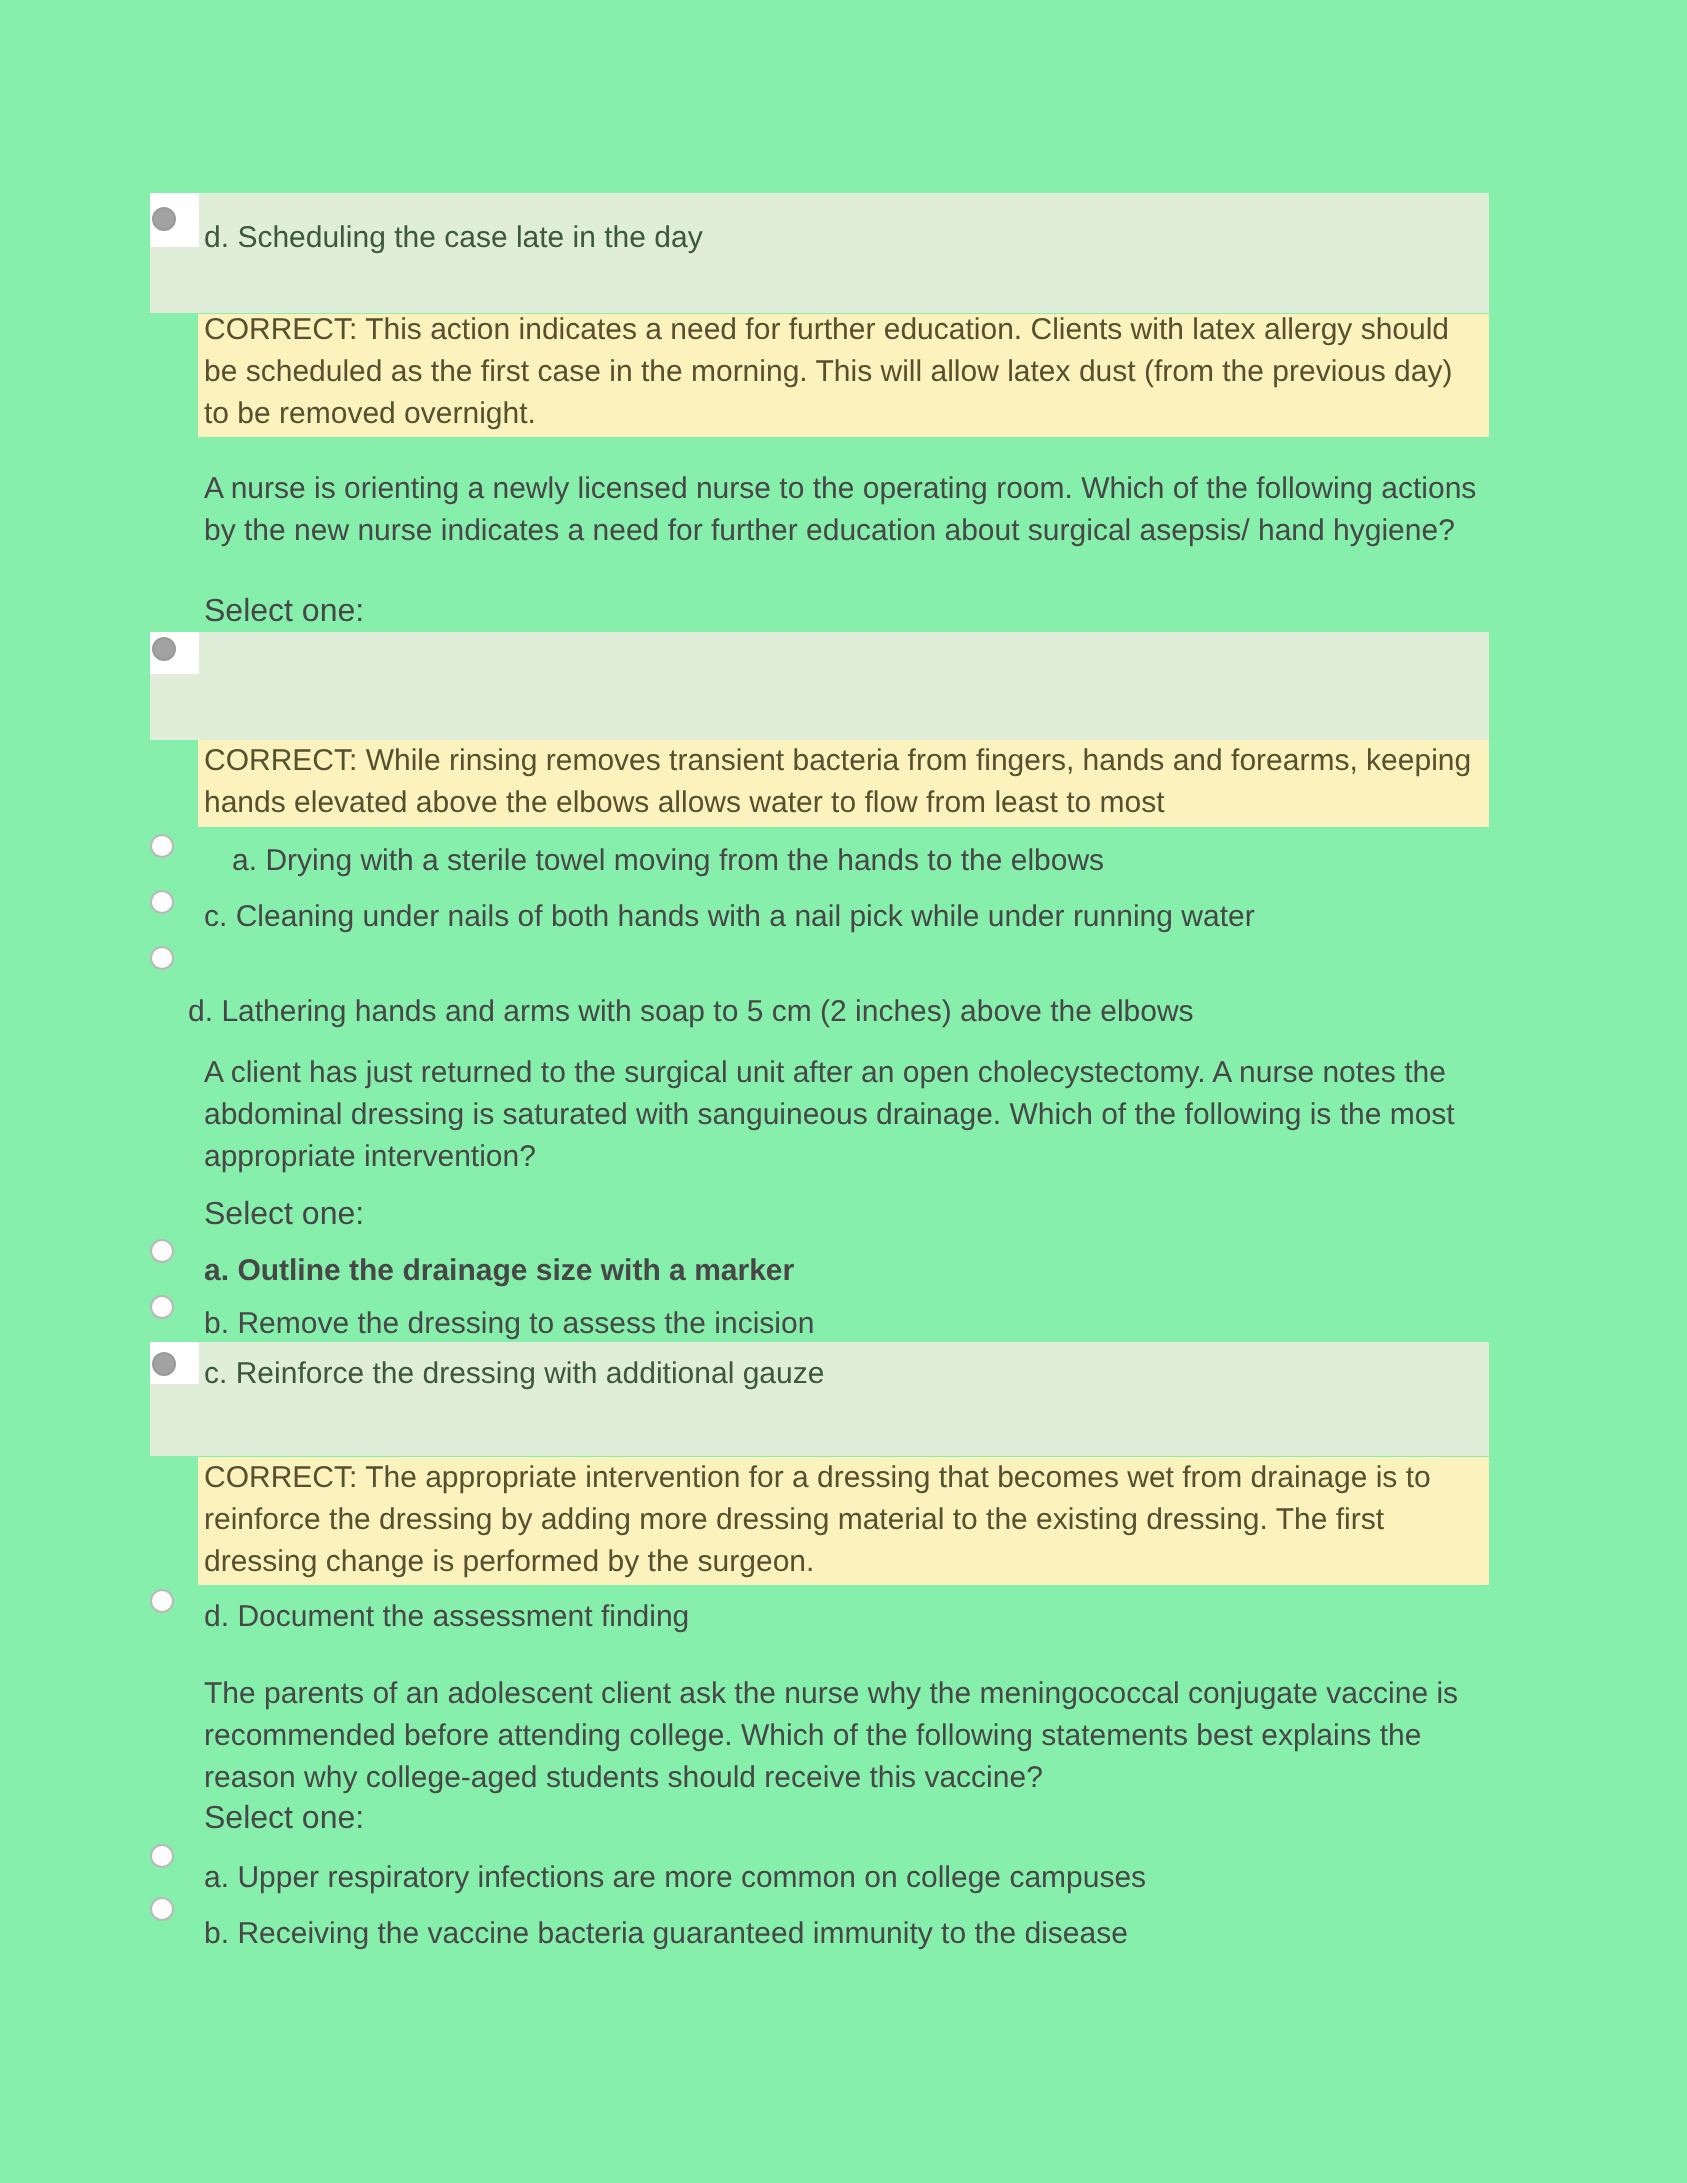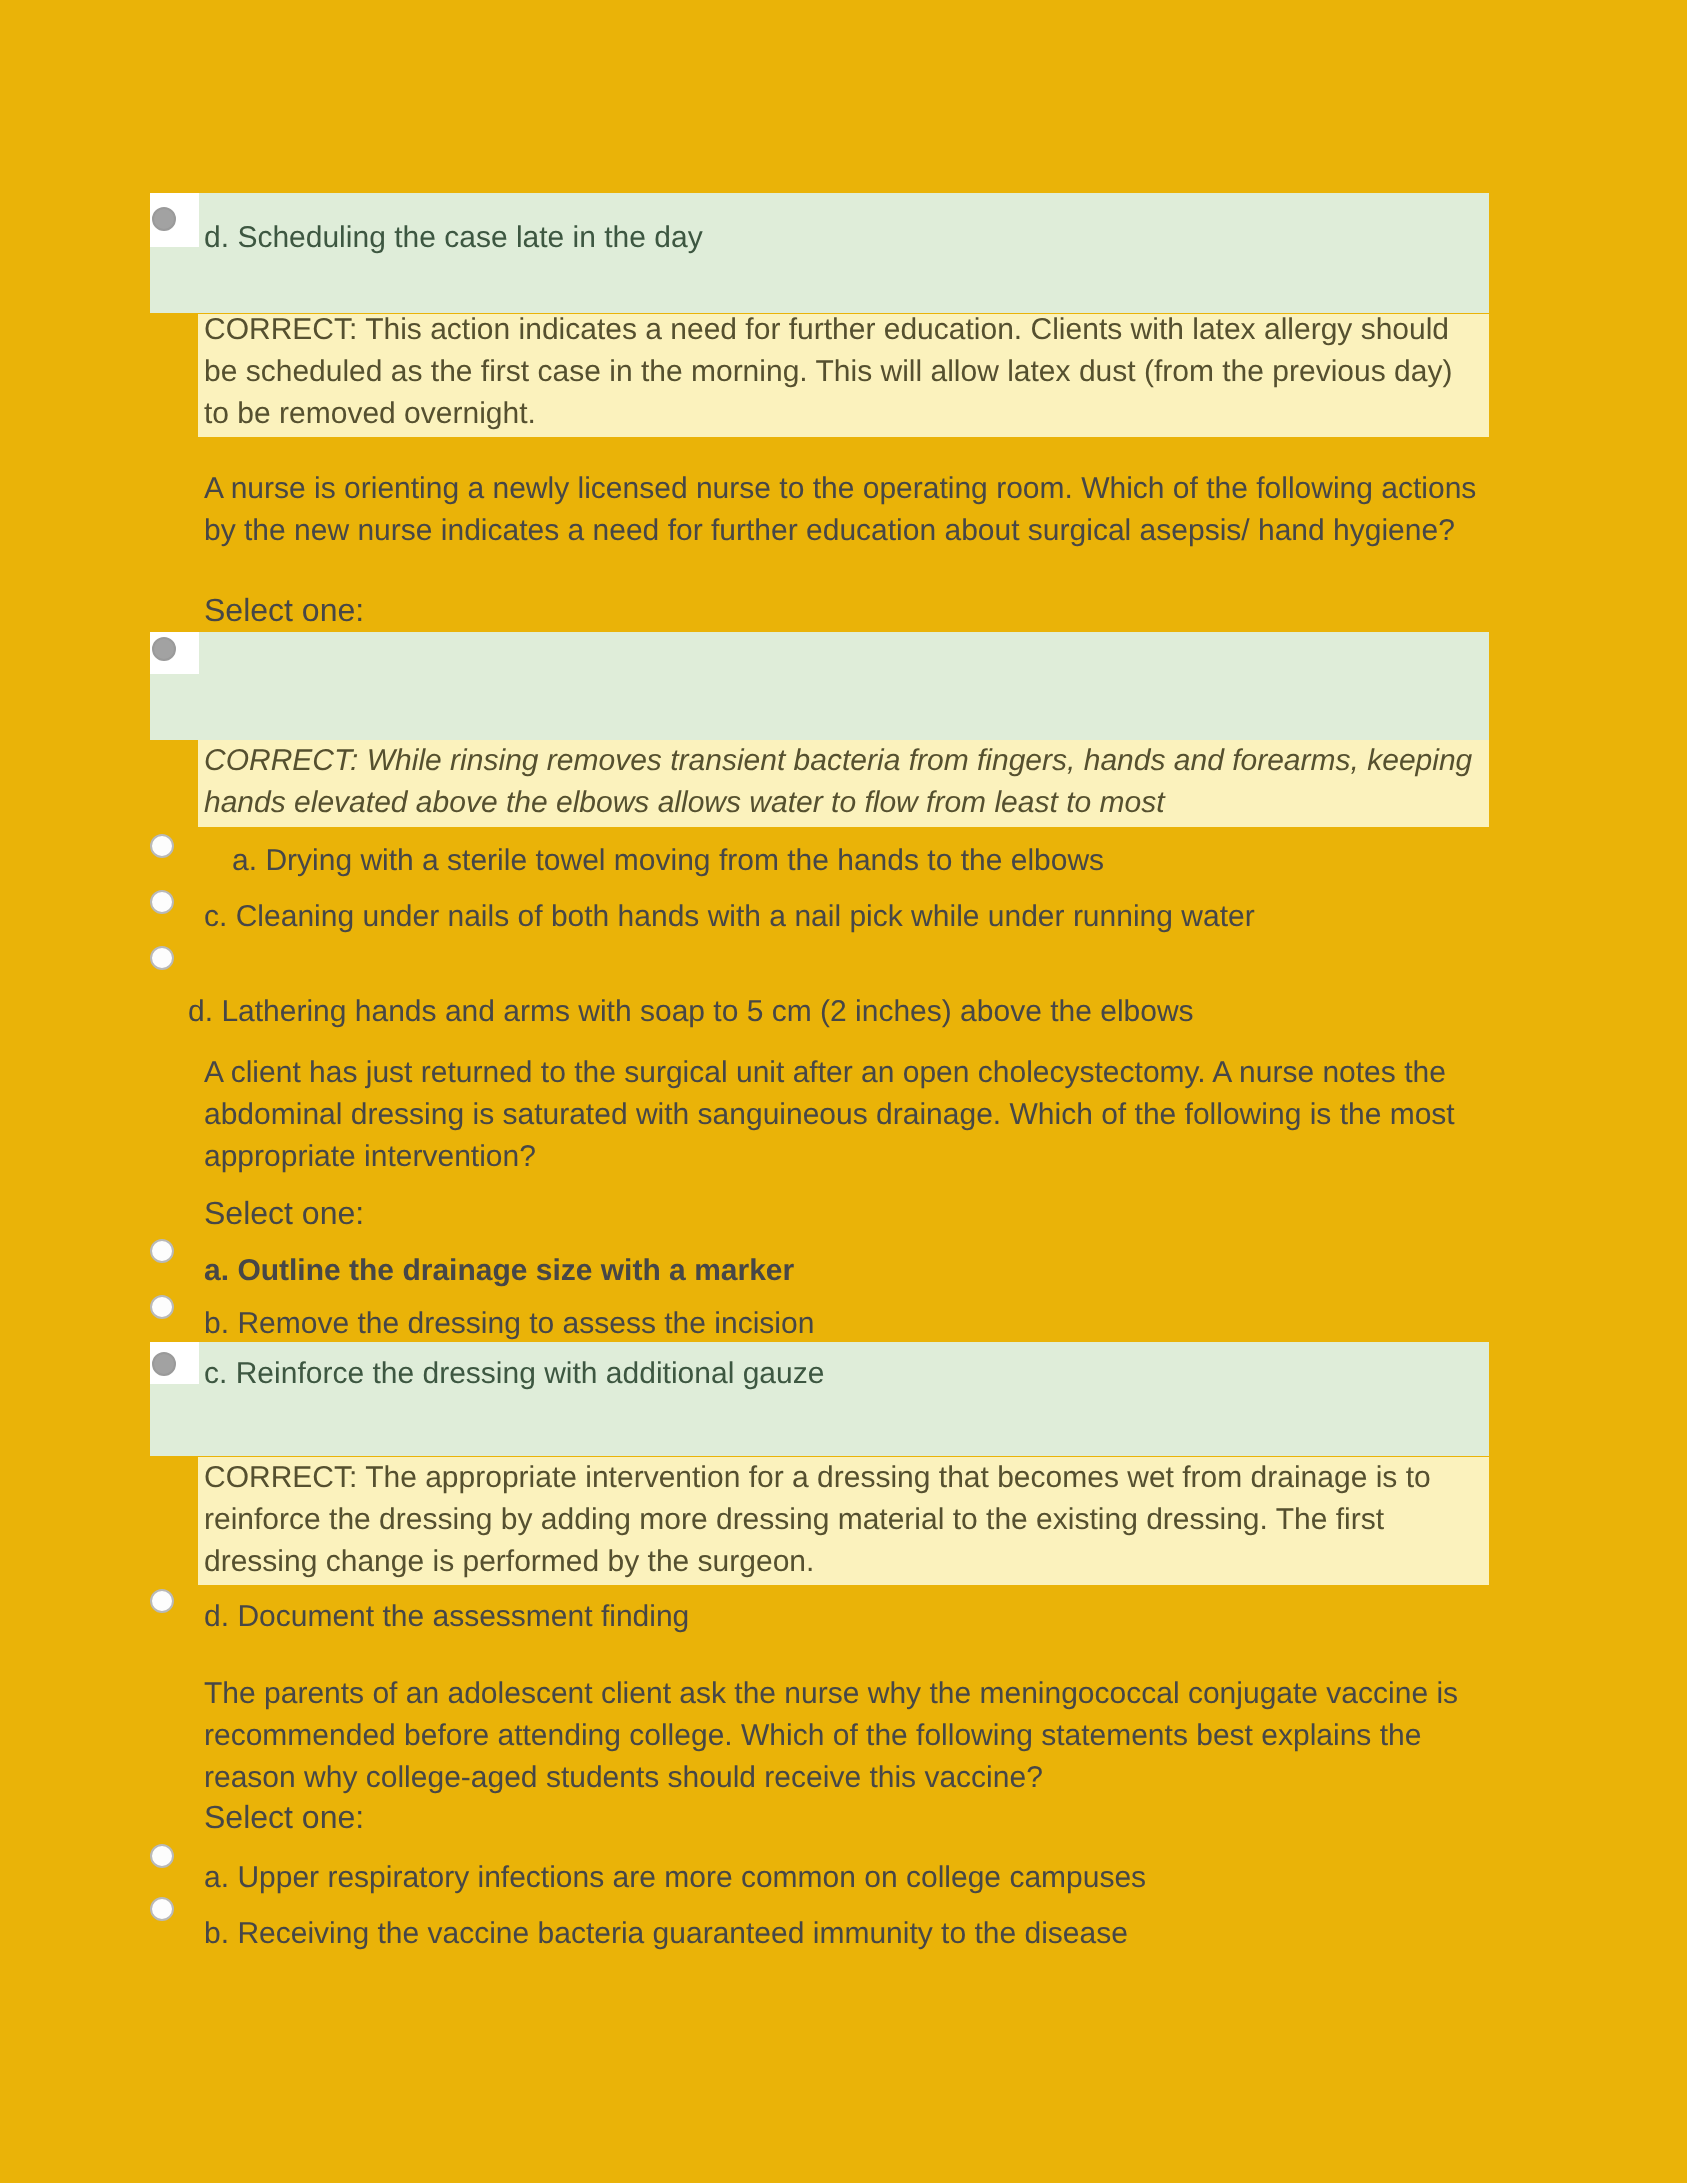--- a/index.html
+++ b/index.html
@@ -1,18 +1,18 @@
 <!DOCTYPE html>
 <html style="font-size:10.6px"><head>
 <meta charset="utf-8">
 <style>
   html,body{margin:0;padding:0;background:#ffffff;}
   body{width:1687px;height:2183px;font-family:"Liberation Sans",sans-serif;
        -webkit-font-smoothing:antialiased;text-rendering:geometricPrecision;}
-  .page{position:relative;width:1687px;height:2183px;overflow:hidden;background:#eab308;}
+  .page{position:relative;width:1687px;height:2183px;overflow:hidden;background:#86efac;}
   .abs{position:absolute;}
   .stem{font-size:30px;line-height:42px;color:#474747;}
   .selone{font-size:32px;line-height:34px;color:#474747;}
   .opt{font-size:30px;line-height:42px;color:#474747;}
   .optc{font-size:30px;line-height:42px;color:#3d5741;}
   .fb{font-size:30px;line-height:42px;color:#55502f;}
   .green{background:#dfedd9;}
   .yellow{background:#fbf2bd;}
   .radio{width:24px;height:24px;border:2px solid #b9b9b9;border-radius:50%;
          background:#fdfdfd;box-sizing:border-box;}
@@ -32,21 +32,21 @@
   <div class="abs stem" style="left:204px;top:468px;width:1280px;">A nurse is orienting a newly licensed nurse to the operating room.  Which of the following actions by the new nurse indicates a need for further education about surgical asepsis/ hand hygiene?</div>
 
   <div class="abs fb" style="left:204px;top:309px;width:1280px;">CORRECT:  This action indicates a need for further education.   Clients with latex allergy should be scheduled as the first case in the morning.   This will allow latex dust (from the previous day) to be removed overnight.</div>
   <div class="abs selone" style="left:204px;top:593px;">Select one:</div>
 
   <div class="abs green" style="left:150px;top:632px;width:1339px;height:108px;"></div>
   <div class="abs" style="left:150px;top:632px;width:49px;height:42px;background:#fff;"></div>
   <div class="abs radio on" style="left:152px;top:637px;"></div>
 
   <div class="abs yellow" style="left:198px;top:740px;width:1291px;height:87px;"></div>
-  <div class="abs fb" style="left:204px;top:740px;width:1297px;font-style:italic;">CORRECT:  While rinsing removes transient bacteria from fingers, hands and forearms, keeping hands elevated above the elbows allows water to flow from least to most</div>
+  <div class="abs fb" style="left:204px;top:740px;width:1297px;">CORRECT:  While rinsing removes transient bacteria from fingers, hands and forearms, keeping hands elevated above the elbows allows water to flow from least to most</div>
 
   <div class="abs radio" style="left:150px;top:834px;"></div>
   <div class="abs opt" style="left:204px;top:840px;margin-left:28px;"><span>a.</span> <span>Drying with a sterile towel moving from the hands to the elbows</span></div>
 
   <div class="abs radio" style="left:150px;top:890px;"></div>
   <div class="abs opt" style="left:204px;top:896px;"><span>c.</span> <span>Cleaning under nails of both hands with a nail pick while under running water</span></div>
 
   <div class="abs radio" style="left:150px;top:946px;"></div>
   <div class="abs opt" style="left:188px;top:952px;margin-top:39px;"><span>d.</span> <span>Lathering hands and arms with soap to 5 cm (2 inches) above the elbows</span></div>
 

